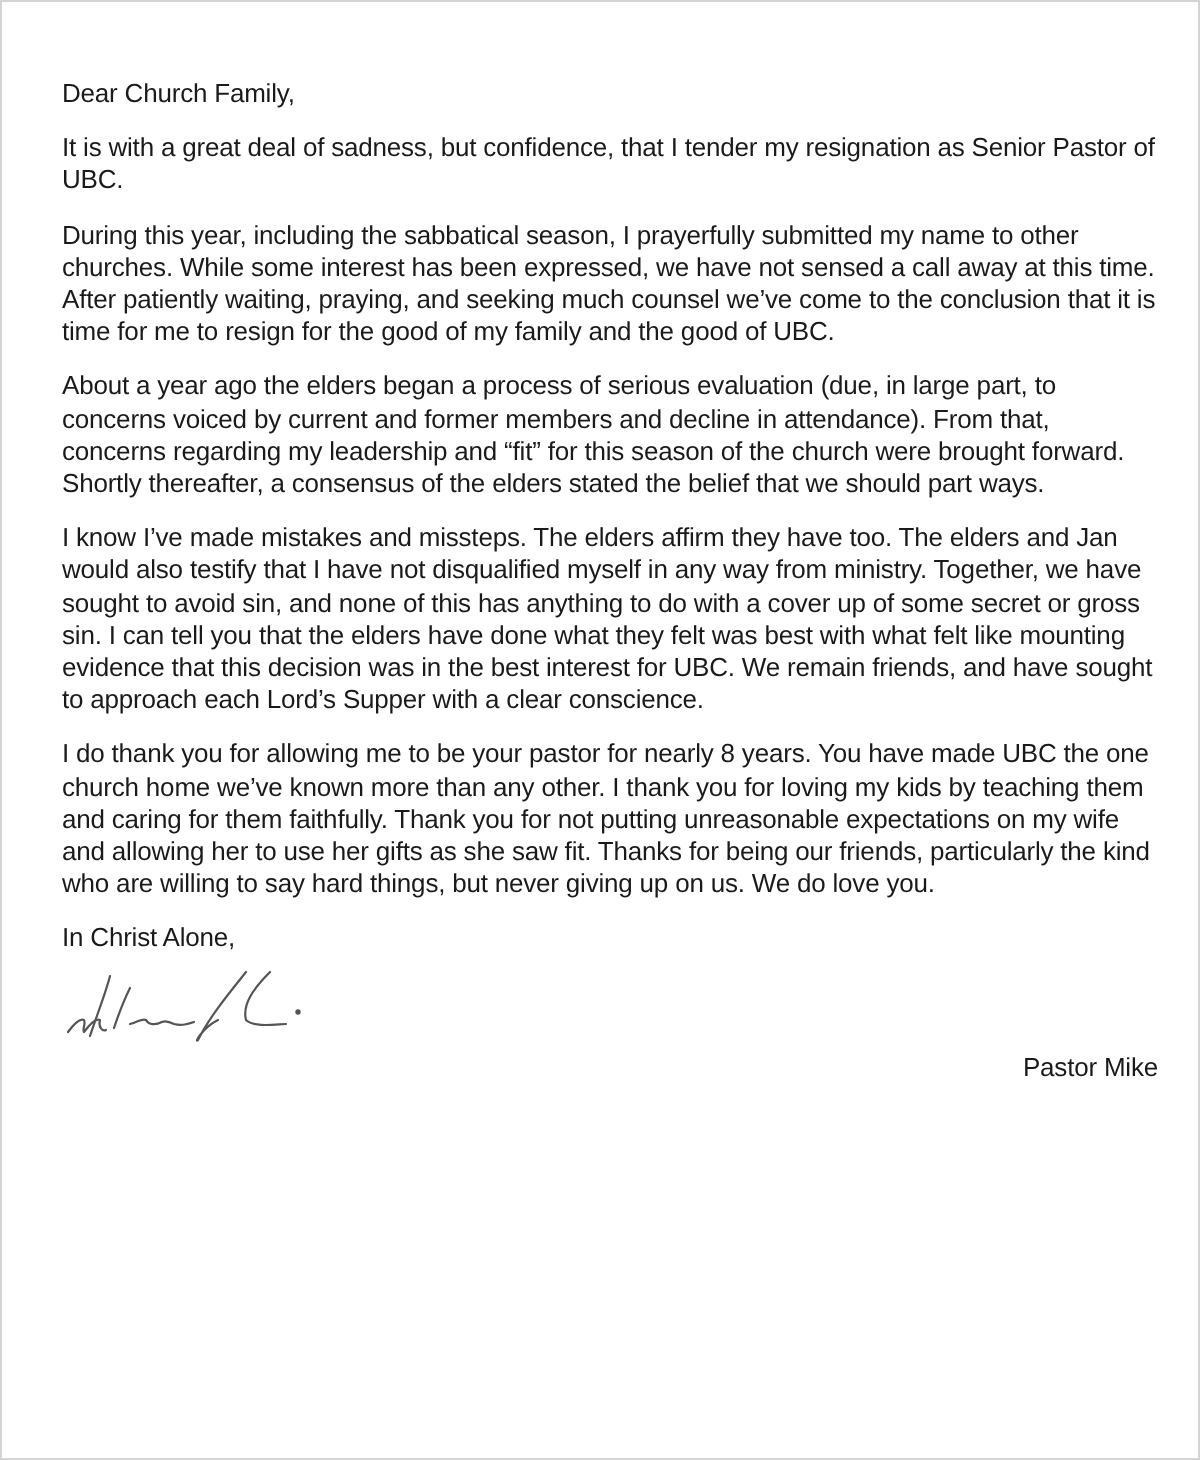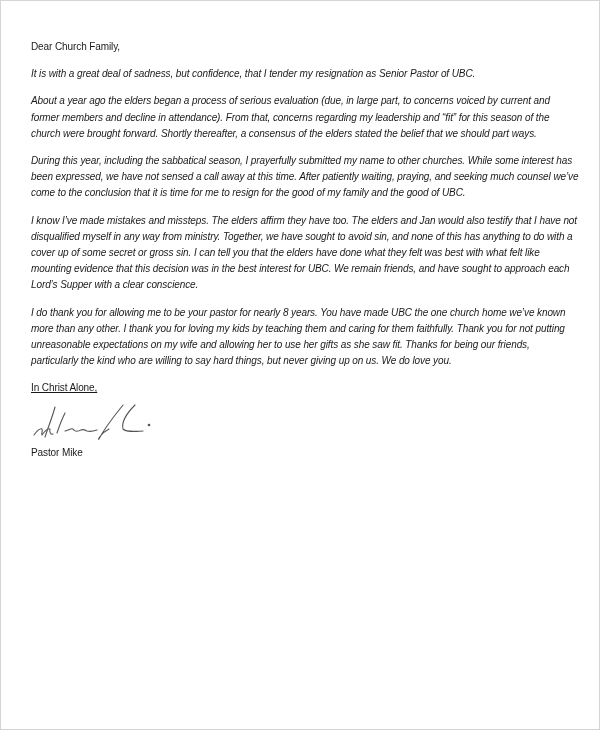--- a/index.html
+++ b/index.html
@@ -5,40 +5,40 @@
     html, body { margin: 0; padding: 0; background: #ffffff; }
     body { width: 600px; height: 730px; overflow: hidden; }
     .page {
       position: relative;
       box-sizing: border-box;
       width: 600px; height: 730px;
       border: 1px solid #d4d4d4;
       background: #ffffff;
       padding: 38px 20px 0 30px;
       font-family: "Liberation Sans", sans-serif;
-      font-size: 10px;
+      font-size: 13px;
       line-height: 16.2px;
       color: #1a1a1a;
       letter-spacing: -0.1px;
     }
     .salutation { margin: 0 0 11px 0; }
-    .para { margin: 0 0 11px 0; font-style: italic; }
-    .closing { margin: 11px 0 0 0; text-decoration: underline; }
+    .para { margin: 0 0 11px 0; }
+    .closing { margin: 11px 0 0 0; }
     .signature { margin: 4px 0 0 0; height: 42px; }
     .signature svg { display: block; }
-    .signer { margin: 2px 0 0 0; }
+    .signer { margin: 2px 0 0 0; text-align: right; }
   </style>
 </head>
 <body>
 
 <div class="page">
   <p class="salutation">Dear Church Family,</p>
   <p class="para">It is with a great deal of sadness, but confidence, that I tender my resignation as Senior Pastor of UBC.</p>
+  <p class="para">During this year, including the sabbatical season, I prayerfully submitted my name to other churches.  While some interest has been expressed, we have not sensed a call away at this time.  After patiently waiting, praying, and seeking much counsel we’ve come to the conclusion that it is time for me to resign for the good of my family and the good of UBC.</p>
   <p class="para">About a year ago the elders began a process of serious evaluation (due, in large part, to concerns voiced by current and former members and decline in attendance).  From that, concerns regarding my leadership and “fit” for this season of the church were brought forward.  Shortly thereafter, a consensus of the elders stated the belief that we should part ways.</p>
-  <p class="para">During this year, including the sabbatical season, I prayerfully submitted my name to other churches.  While some interest has been expressed, we have not sensed a call away at this time.  After patiently waiting, praying, and seeking much counsel we’ve come to the conclusion that it is time for me to resign for the good of my family and the good of UBC.</p>
   <p class="para">I know I’ve made mistakes and missteps.  The elders affirm they have too.  The elders and Jan would also testify that I have not disqualified myself in any way from ministry.  Together, we have sought to avoid sin, and none of this has anything to do with a cover up of some secret or gross sin.  I can tell you that the elders have done what they felt was best with what felt like mounting evidence that this decision was in the best interest for UBC. We remain friends, and have sought to approach each Lord’s Supper with a clear conscience.</p>
   <p class="para">I do thank you for allowing me to be your pastor for nearly 8 years.  You have made UBC the one church home we’ve known more than any other.  I thank you for loving my kids by teaching them and caring for them faithfully.  Thank you for not putting unreasonable expectations on my wife and allowing her to use her gifts as she saw fit.  Thanks for being our friends, particularly the kind who are willing to say hard things, but never giving up on us.  We do love you.</p>
   <p class="closing">In Christ Alone,</p>
   <div class="signature">
     <svg width="130" height="42" viewBox="0 0 130 42" xmlns="http://www.w3.org/2000/svg">
       <g fill="none" stroke="#555" stroke-width="1.1" stroke-linecap="round" stroke-linejoin="round">
         <path d="M3 34 C6 30, 9 27, 11 28 C12 30, 10 33, 11 34 C14 30, 17 27, 19 28 C18 31, 20 34, 22 33"></path>
         <path d="M24 6 C22 14, 18 24, 14 36"></path>
         <path d="M26 32 C30 20, 33 14, 34 12"></path>
         <path d="M34 30 C38 29, 40 27, 42 28 C43 30, 46 31, 50 29 C52 28, 54 29, 56 30 C60 31, 63 30, 66 29"></path>

